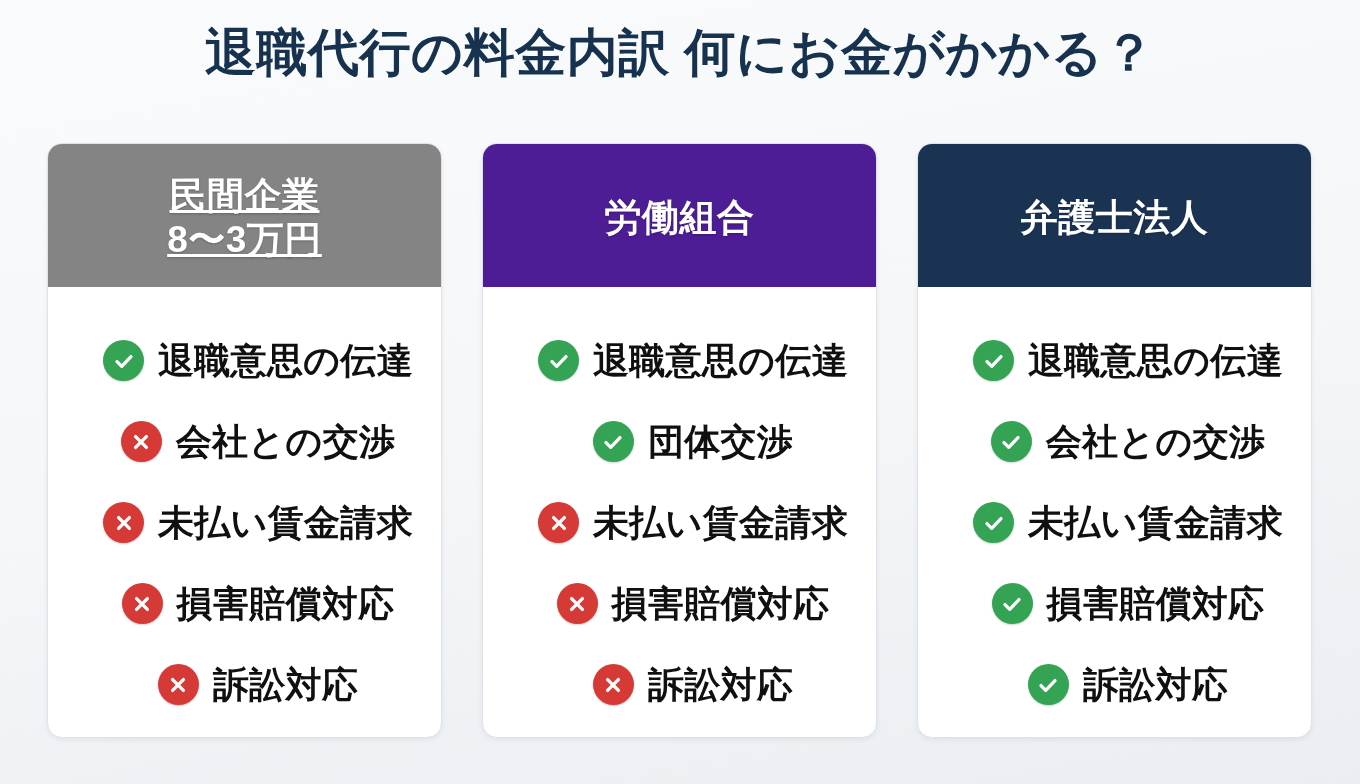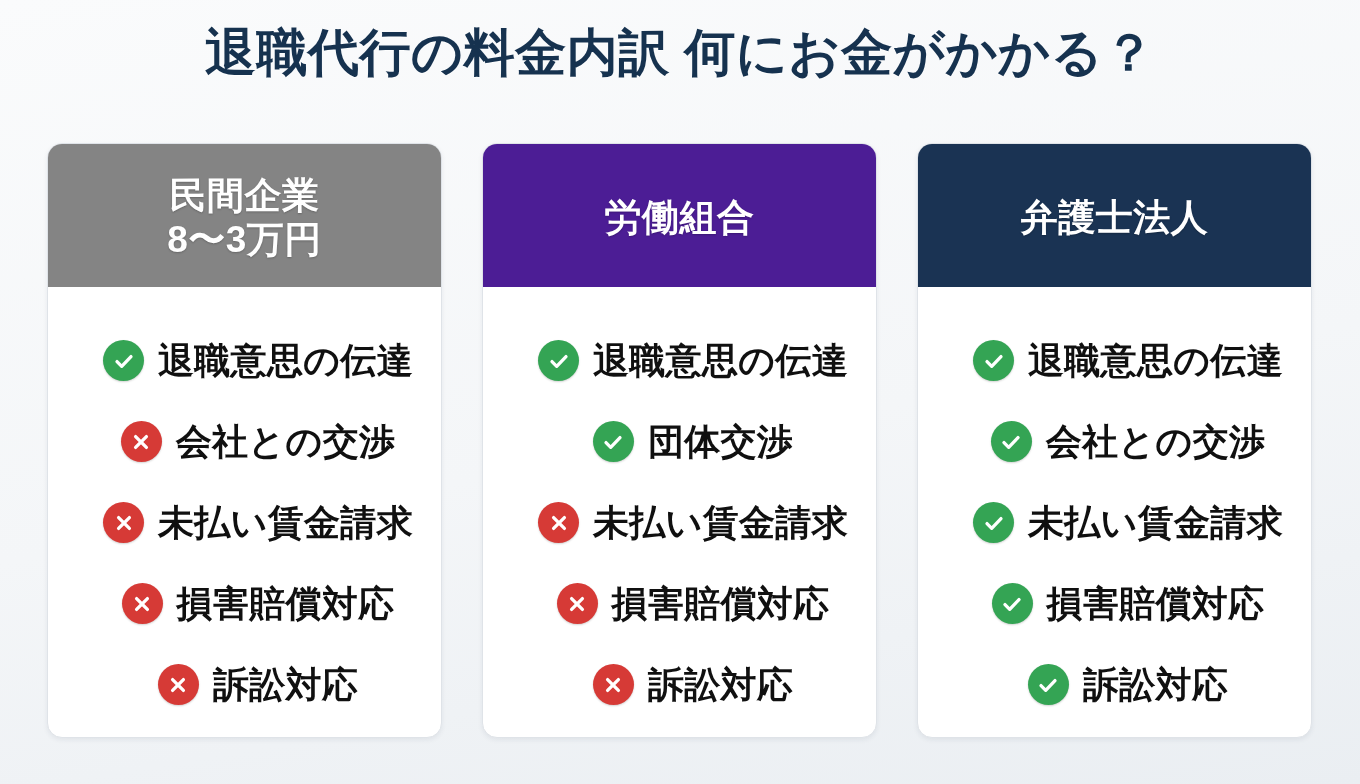--- a/index.html
+++ b/index.html
@@ -85,21 +85,21 @@
     letter-spacing: 0.5px;
   }
 
   .card-header .ch-price {
     font-size: 37px;
     font-weight: 700;
     line-height: 1.18;
     letter-spacing: 0.5px;
   }
 
-  .card.gray  .card-header { background: #848484; }
+  .card.gray  .card-header { background: #848484; text-decoration: underline; }
   .card.blue  .card-header { background: #4c1d95; }
   .card.navy  .card-header { background: #1a3353; gap: 32px; }
 
   
   .features {
     list-style: none;
     padding: 33px 0 0 27px;
     margin: 0;
     flex: 1 1 auto;
   }

